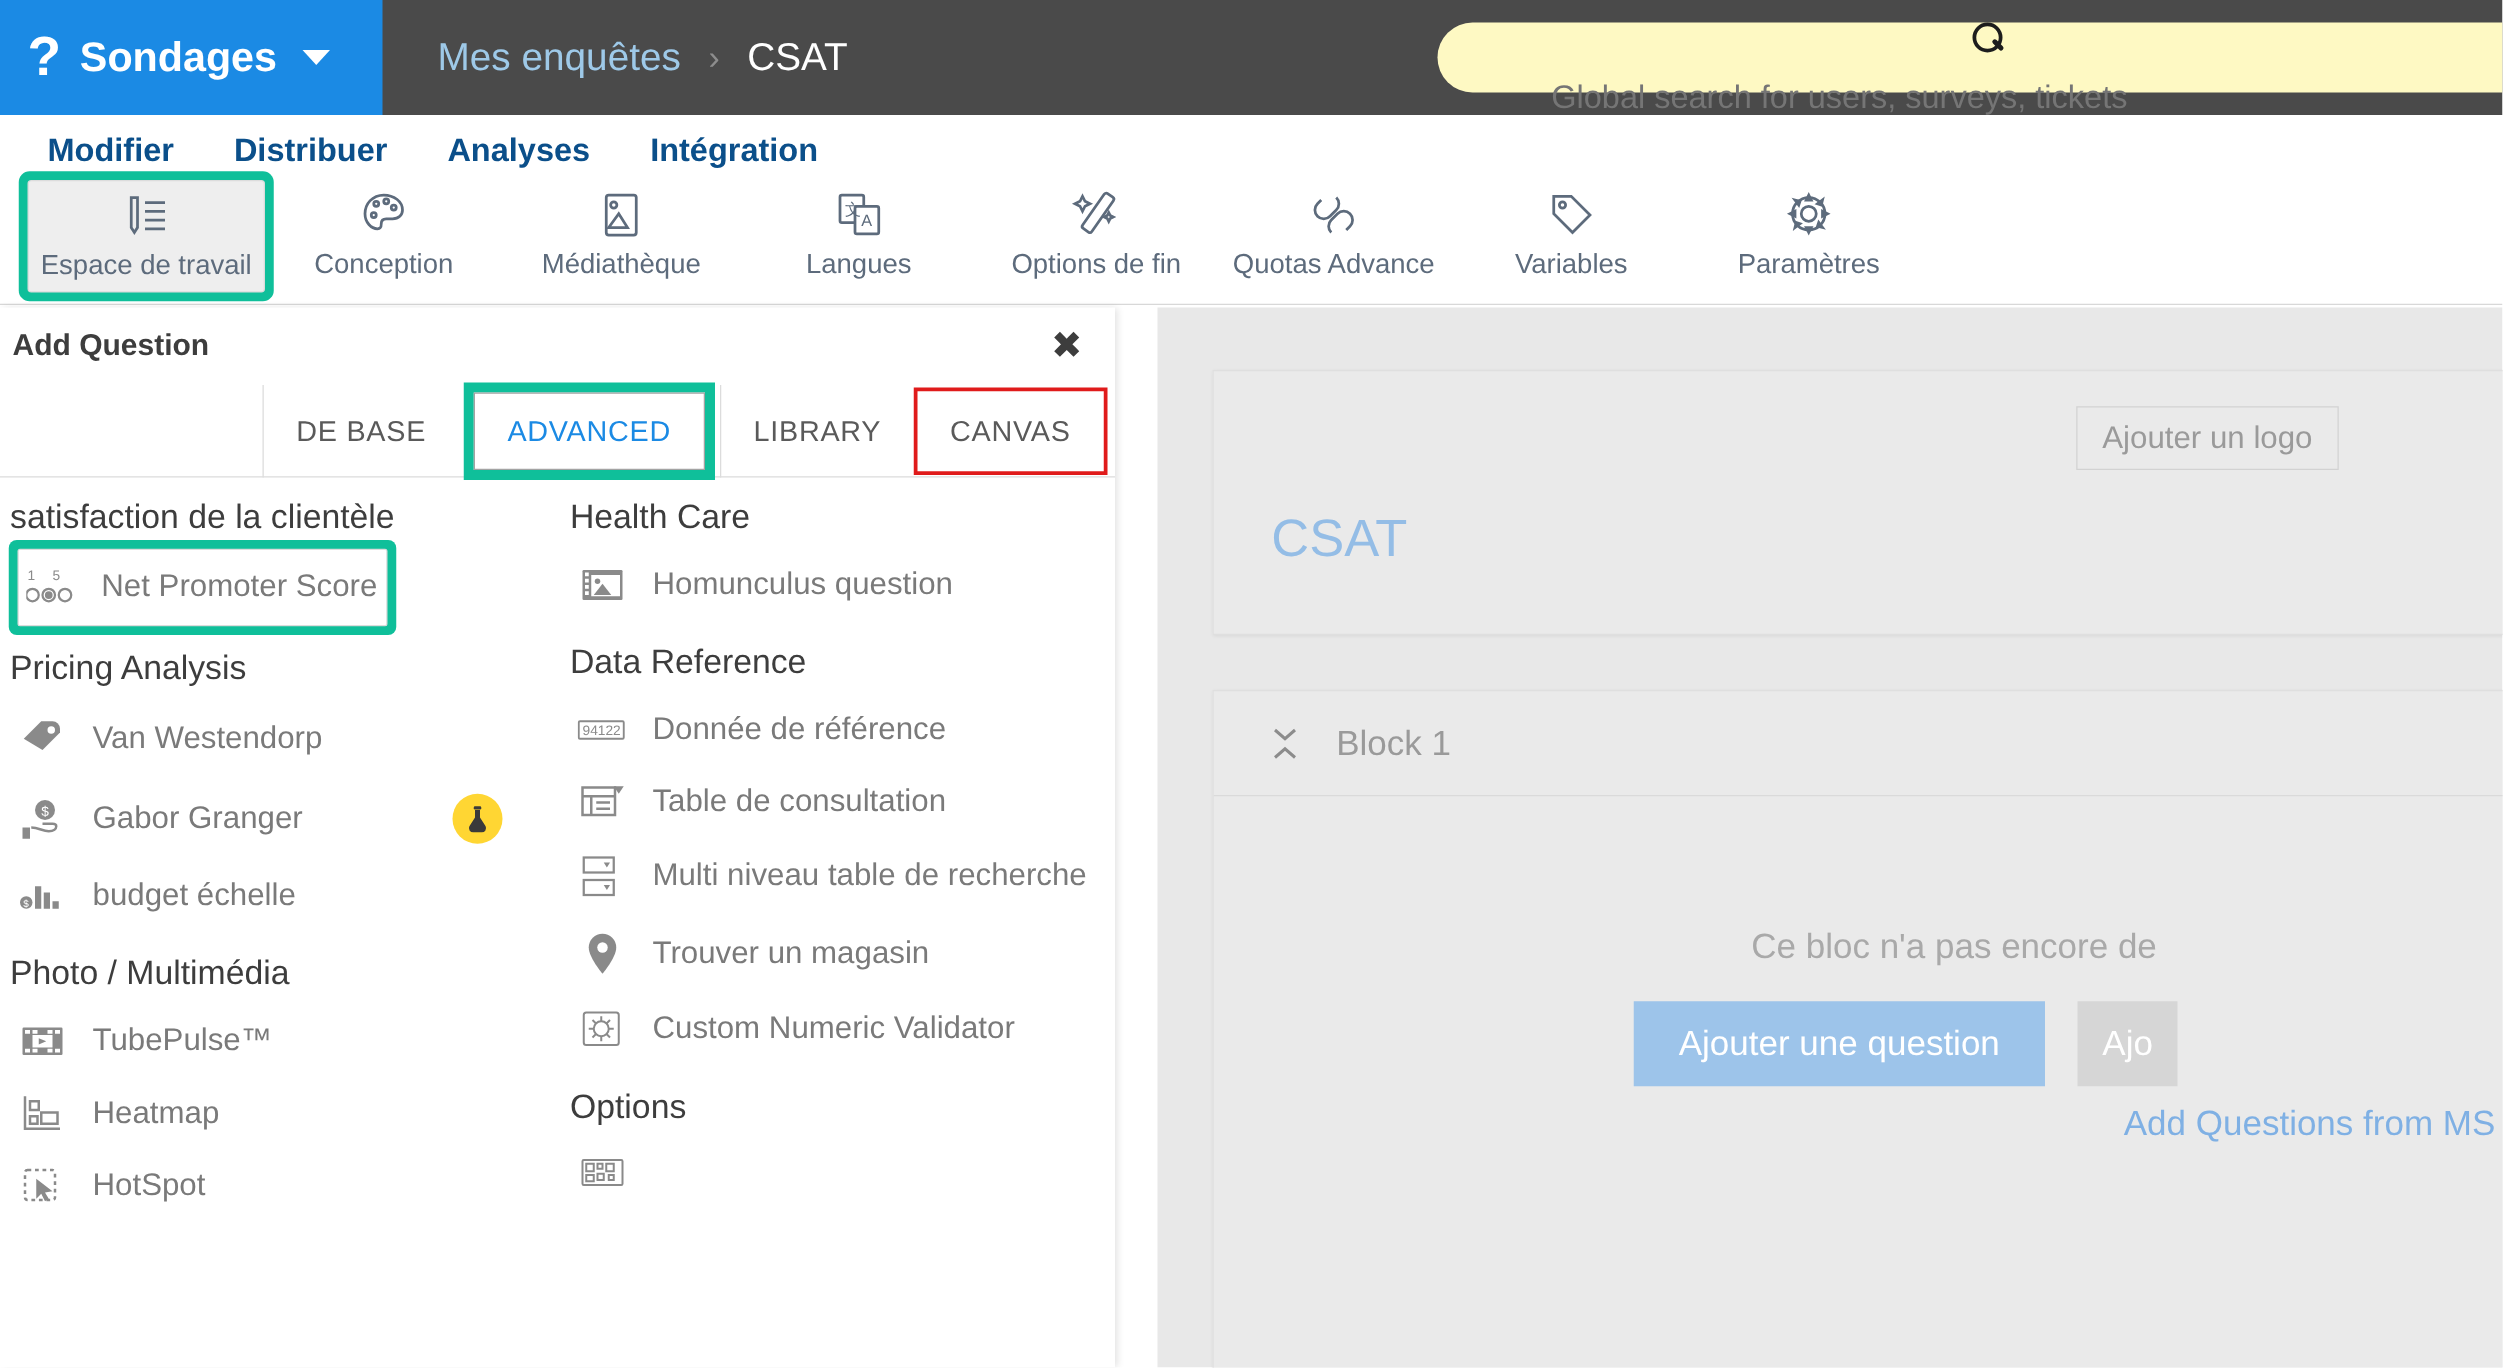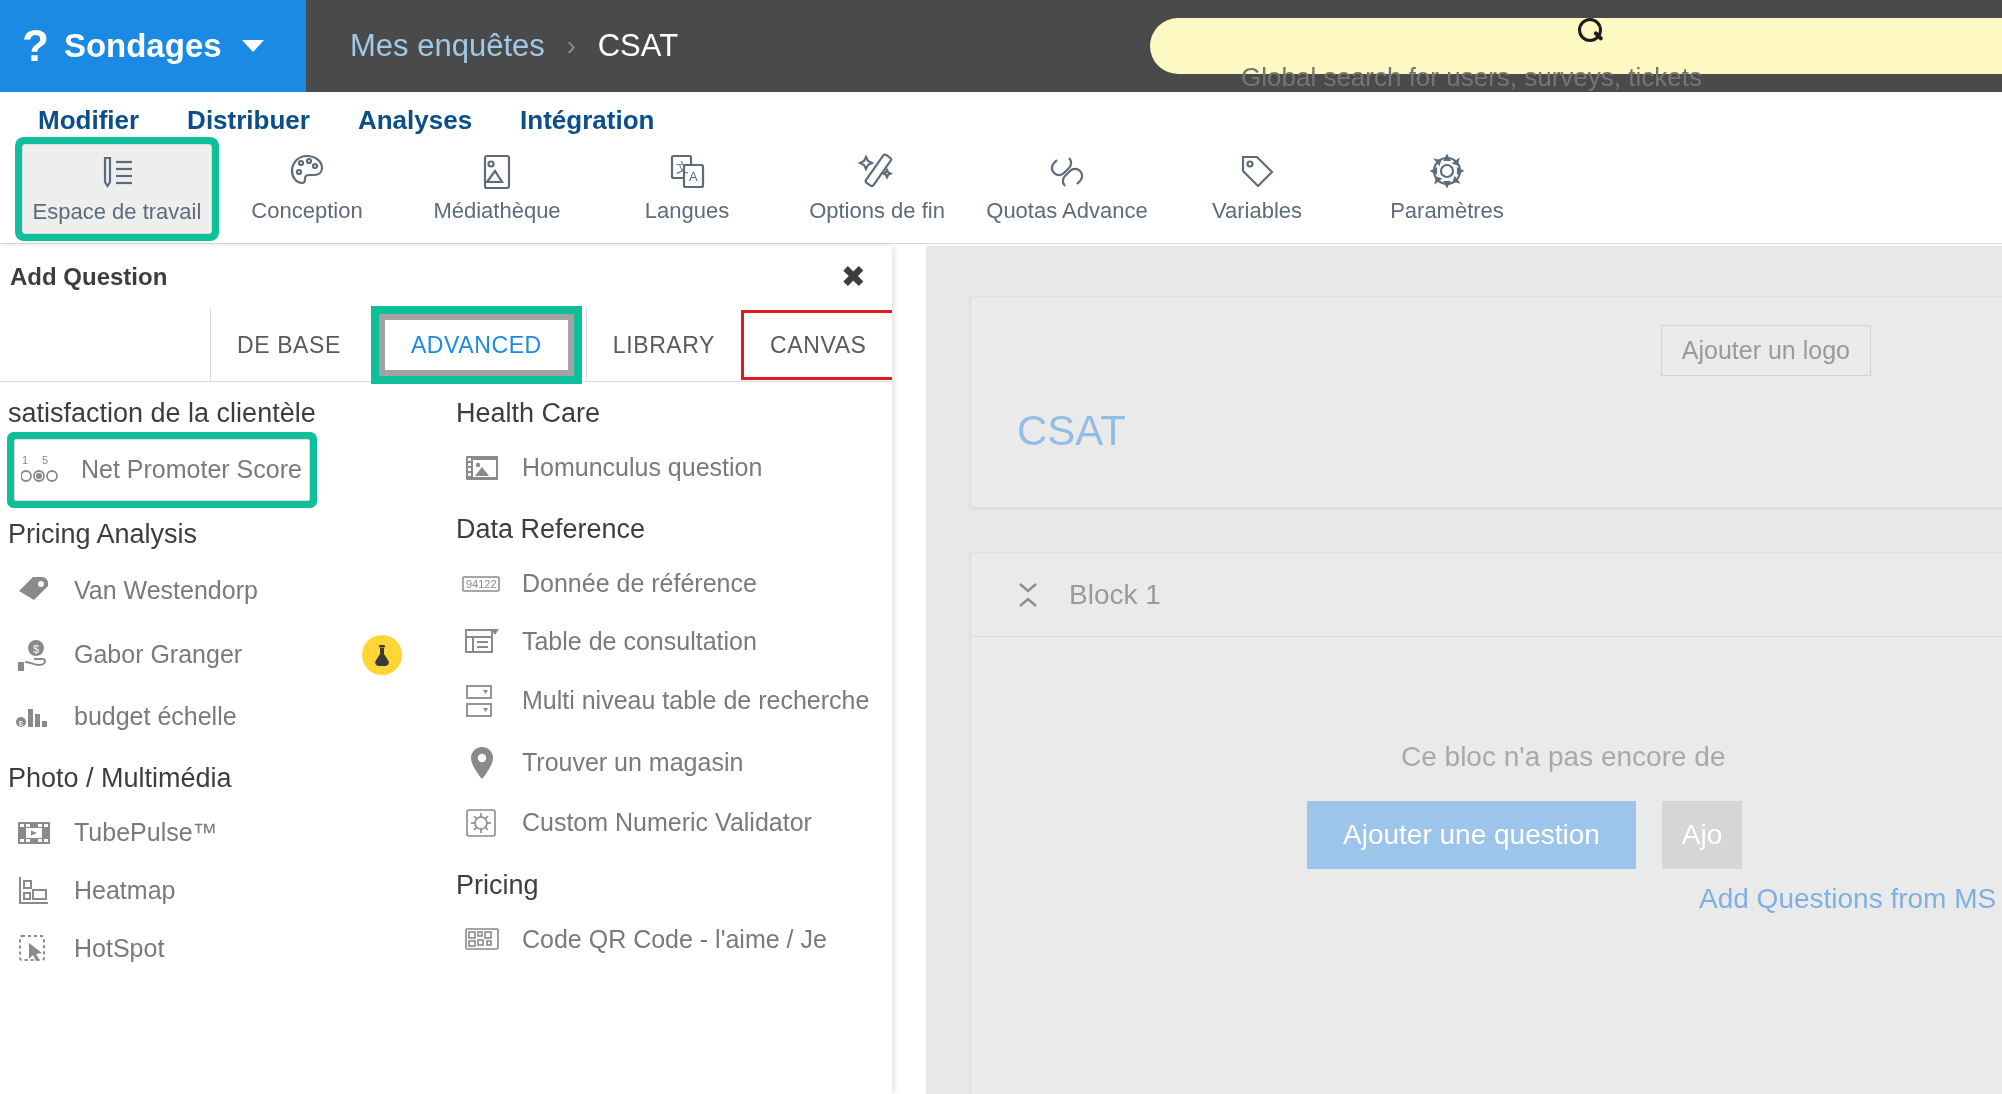--- a/index.html
+++ b/index.html
@@ -102,21 +102,21 @@
   .tabs {
     height: 74px; display: flex; align-items: stretch; padding-left: 210px; position: relative;
   }
   .tab {
     display: flex; align-items: center; justify-content: center;
     font-size: 23px; color: #5a5a5a; letter-spacing: .6px;
     padding: 0 26px; border-left: 1px solid #dcdcdc; background: #ffffff;
     position: relative; white-space: nowrap;
   }
   .tab.tab-advanced {
-    color: #1b8ae4; border: 6px solid #a3a3a3;
+    color: #1b8ae4; border: 1px solid #a3a3a3;
     box-shadow: 0 0 0 8px #0fbf9a; margin: 6px 12px 6px 12px; z-index: 2;
   }
   .tab.tab-canvas {
     border: 3px solid #e01b1b; background: #ffffff; z-index: 3; margin: 2px 0;
   }
   .tabs::after {
     content: ""; position: absolute; left: 0; right: 0; bottom: 0;
     height: 1px; background: #dcdcdc;
   }
 
@@ -549,33 +549,32 @@
                 <line x1="22" y1="16" x2="26" y2="16"></line>
               <line x1="9" y1="9" x2="12" y2="12"></line>
                 <line x1="20" y1="20" x2="23" y2="23"></line>
               <line x1="23" y1="9" x2="20" y2="12"></line>
                 <line x1="12" y1="20" x2="9" y2="23"></line>
             </svg>
           </span>
           <span class="qrow-lbl">Custom Numeric Validator</span>
         </div>
 
-        <div class="grp-title">Pricing</div>
+        <div class="grp-title">Options</div>
 
         <div class="qrow">
           <span class="qrow-ico">
             <svg width="36" height="28" viewBox="0 0 36 28" fill="none" stroke="#8a8a8a" stroke-width="1.6">
               <rect x="2" y="4" width="32" height="20" rx="1"></rect>
               <rect x="5" y="7" width="6" height="6"></rect>
                 <rect x="5" y="16" width="6" height="5"></rect>
               <rect x="14" y="7" width="4" height="4"></rect>
                 <rect x="21" y="7" width="6" height="6"></rect>
               <rect x="14" y="15" width="5" height="5"></rect>
                 <rect x="23" y="16" width="4" height="4"></rect>
             </svg>
           </span>
-          <span class="qrow-lbl">Code QR Code - l'aime / Je</span>
         </div>
       </div>
     </div>
   </div>
 
 </div>
 
 </body></html>

